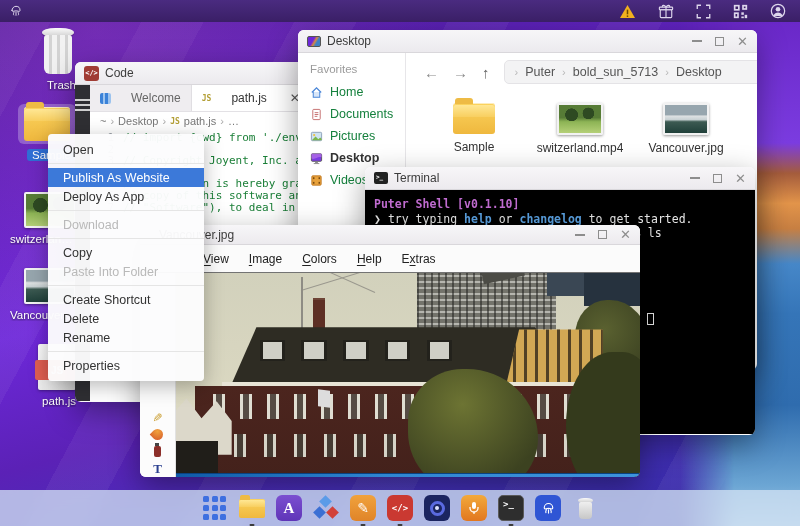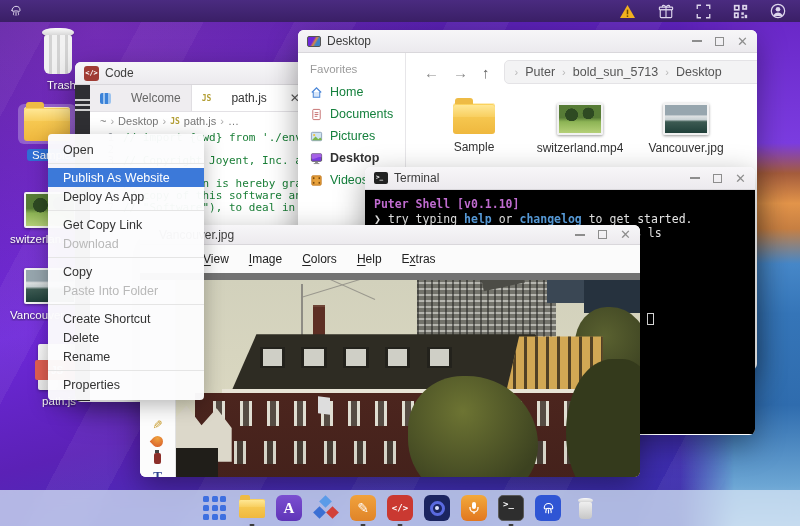--- a/index.html
+++ b/index.html
@@ -98,21 +98,21 @@
   #term-win { left:365px; top:167px; width:390px; height:268px; z-index:4; }
   .term-badge { width:14px; height:12px; background:#222; border-radius:2px; color:#fff; font:bold 6px "DejaVu Sans Mono",monospace; padding:1px 0 0 2px; }
   #term-screen { position:relative; background:#000; height:calc(100% - 24px); padding:7px 9px; font:11.5px/15px "DejaVu Sans Mono",monospace; color:#e6e6e6; }
   .t-magenta { color:#c06cd0; font-weight:bold; }
   .t-blue { color:#5aa0e0; font-weight:bold; }
   .t-frag { position:absolute; }
   .t-cursor { display:inline-block; width:7px; height:12px; border:1px solid #e6e6e6; vertical-align:-2px; margin-left:6px; }
 
   
   #paint-win { left:140px; top:225px; width:500px; height:252px; z-index:5; }
-  #paint-menus { display:flex; gap:20px; height:35px; align-items:center; padding-left:63px; font-size:12px; color:#222; border-bottom:7px solid #737373; background:#fbfbfb; }
+  #paint-menus { display:flex; gap:20px; height:28px; align-items:center; padding-left:63px; font-size:12px; color:#222; border-bottom:1px solid #737373; background:#fbfbfb; }
   #paint-menus u { text-underline-offset:2px; }
   #paint-body { display:flex; height:calc(100% - 43px); }
   #toolstrip { width:36px; background:#fcfcfc; border-right:1px solid #e2e2e2; display:flex; flex-direction:column; align-items:center; }
   .toolcell { height:17px; width:100%; display:flex; align-items:center; justify-content:center; font-size:12px; }
   .tool-pencil { color:#c89b2a; transform:rotate(90deg); }
   .tool-brush { width:11px; height:11px; background:radial-gradient(circle at 30% 30%,#f0a23c,#d4542a); border-radius:50% 50% 50% 0; transform:rotate(45deg); }
   .tool-spray { width:7px; height:11px; background:#8c2f2a; border-radius:2px; position:relative; }
   .tool-spray::before { content:""; position:absolute; top:-3px; left:1px; width:4px; height:3px; background:#444; }
   .tool-text { font:bold 13px "Liberation Serif",serif; color:#2a3f8f; }
   
@@ -527,21 +527,20 @@
       </div>
     </div>
   </div>
 
   <div id="ctx">
     <div class="cm-item">Open</div>
     <div class="cm-sep"></div>
     <div class="cm-item hl">Publish As Website</div>
     <div class="cm-item">Deploy As App</div>
     <div class="cm-sep"></div>
-    <div class="cm-item">Get Copy Link</div>
     <div class="cm-item dis">Download</div>
     <div class="cm-sep"></div>
     <div class="cm-item">Copy</div>
     <div class="cm-item dis">Paste Into Folder</div>
     <div class="cm-sep"></div>
     <div class="cm-item">Create Shortcut</div>
     <div class="cm-item">Delete</div>
     <div class="cm-item">Rename</div>
     <div class="cm-sep"></div>
     <div class="cm-item">Properties</div>

